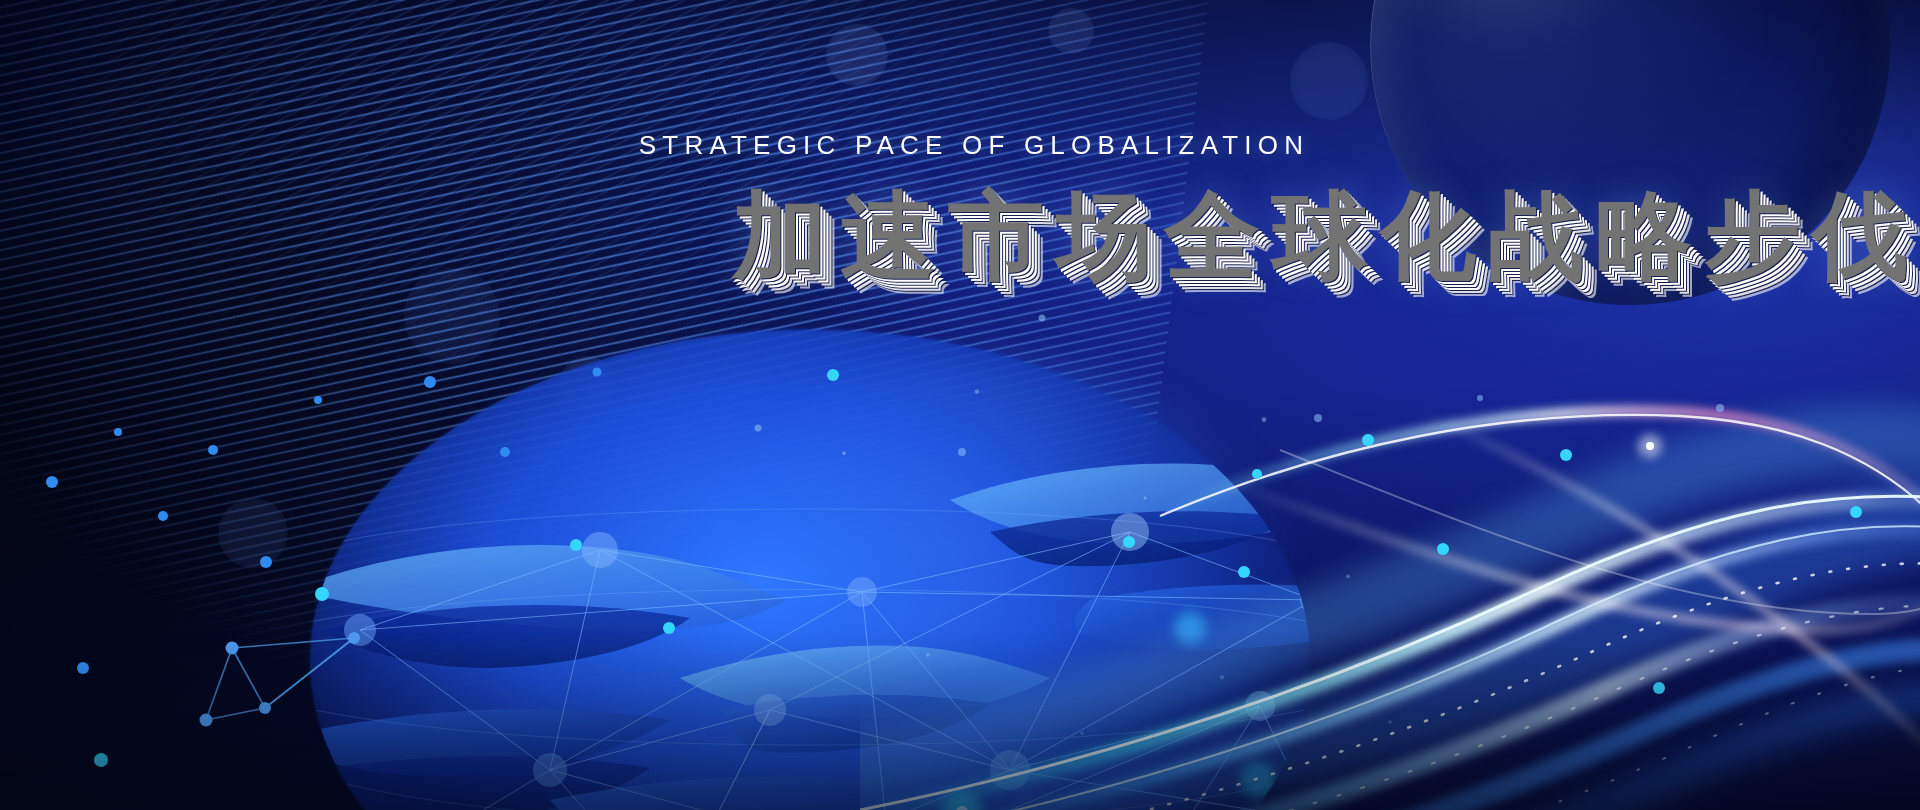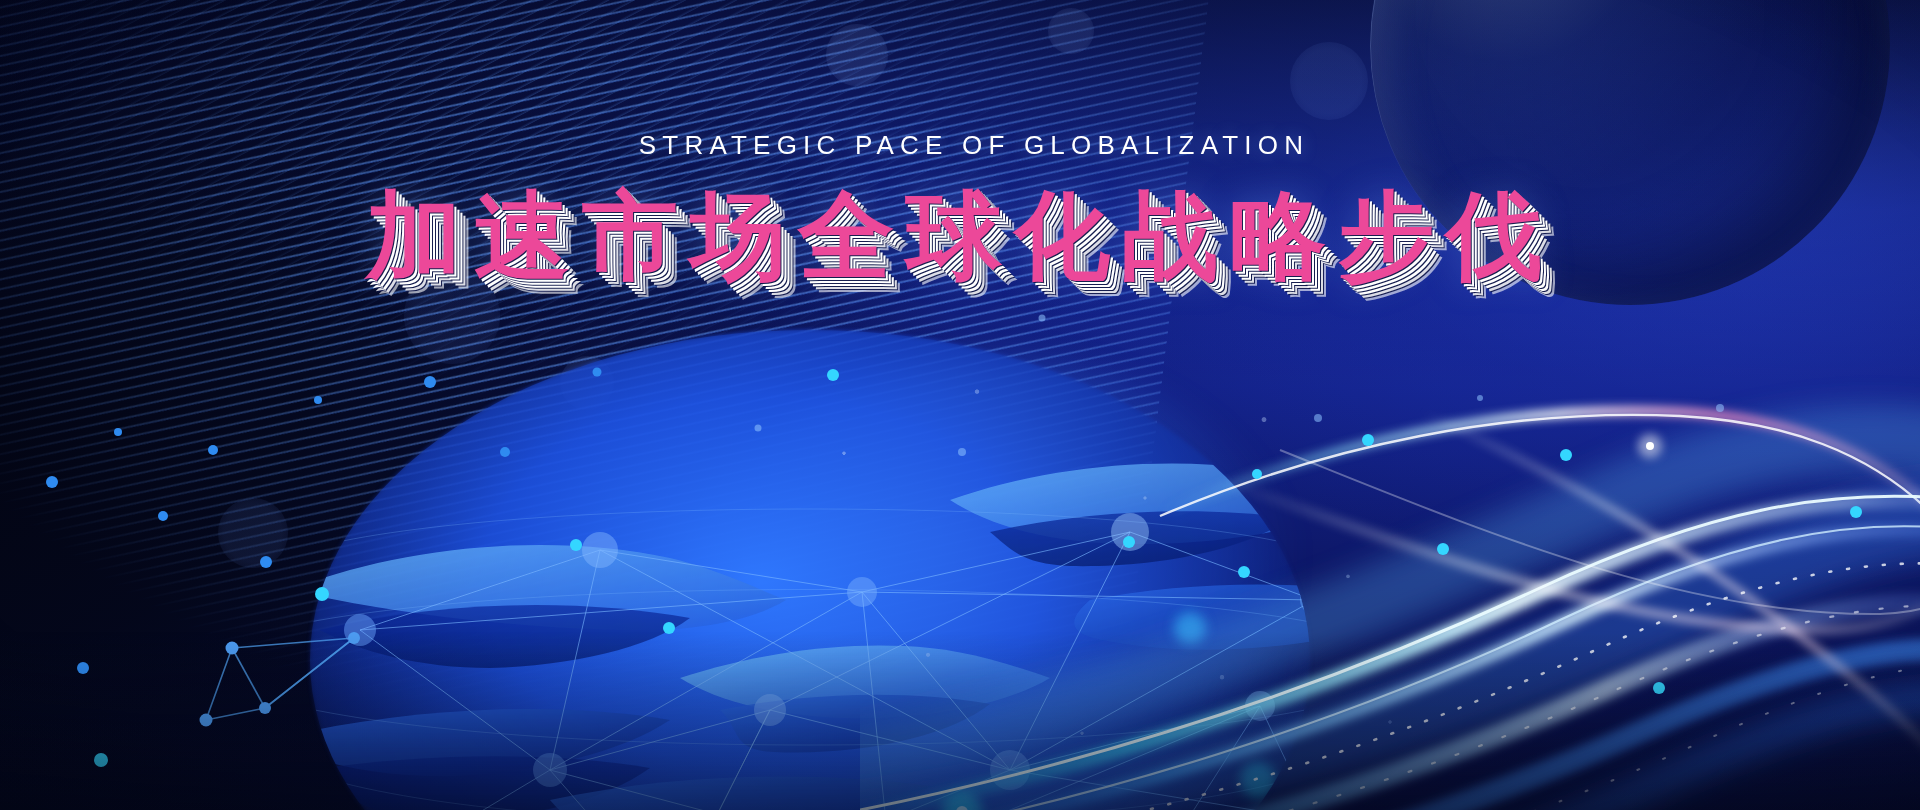--- a/index.html
+++ b/index.html
@@ -132,34 +132,35 @@
     text-shadow:0 0 16px rgba(120,170,255,.45);
     white-space:nowrap;
     margin-left:28px;
   }
   .headline{
     margin-top:26px;
     font-size:96px;
     font-weight:700;
     line-height:1.08;
     letter-spacing:12px;
-    color:#ec4899;
+    color:#737373;
     white-space:nowrap;
     text-shadow:
        1px  1px 0 rgba(10,18,70,.95),
        3px  3px 0 #ffffff,
        4px  4px 0 rgba(10,18,70,.95),
        6px  6px 0 #ffffff,
        7px  7px 0 rgba(10,18,70,.95),
        9px  9px 0 #ffffff,
       10px 10px 0 rgba(10,18,70,.95),
       12px 12px 0 rgba(255,255,255,.85),
       13px 13px 0 rgba(10,18,70,.9),
       15px 15px 0 rgba(255,255,255,.6),
       0 0 34px rgba(120,170,255,.35);
+    text-align: right;
   }
 
   
   .vignette{
     background:radial-gradient(108% 118% at 50% 48%, rgba(0,0,0,0) 52%, rgba(1,3,14,.42) 82%, rgba(1,2,10,.72) 100%);
   }
 </style>
 </head>
 <body>
 

